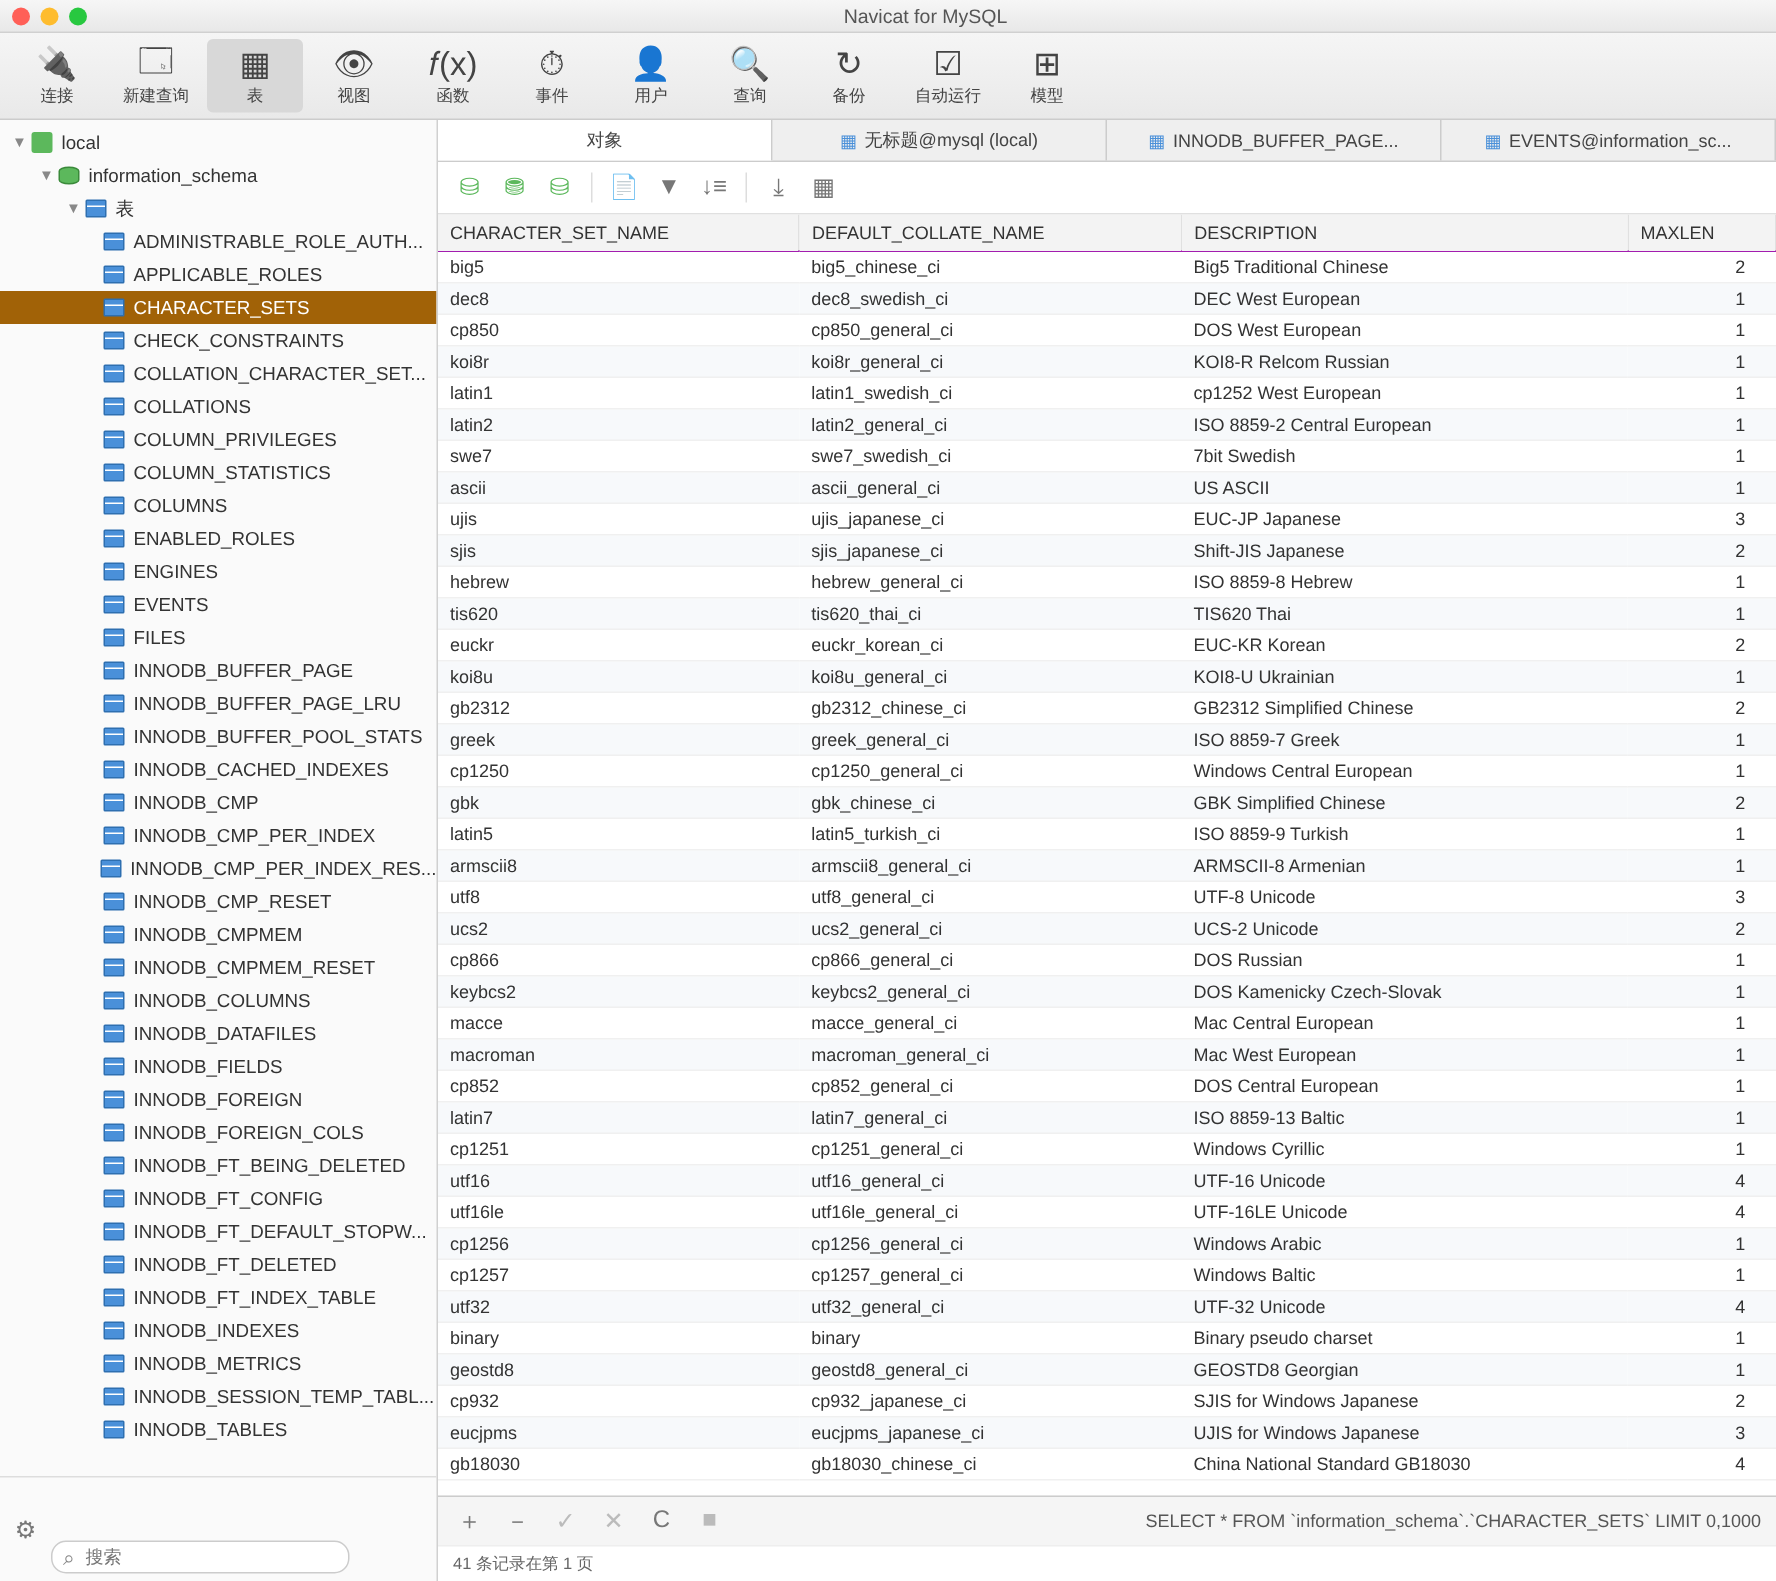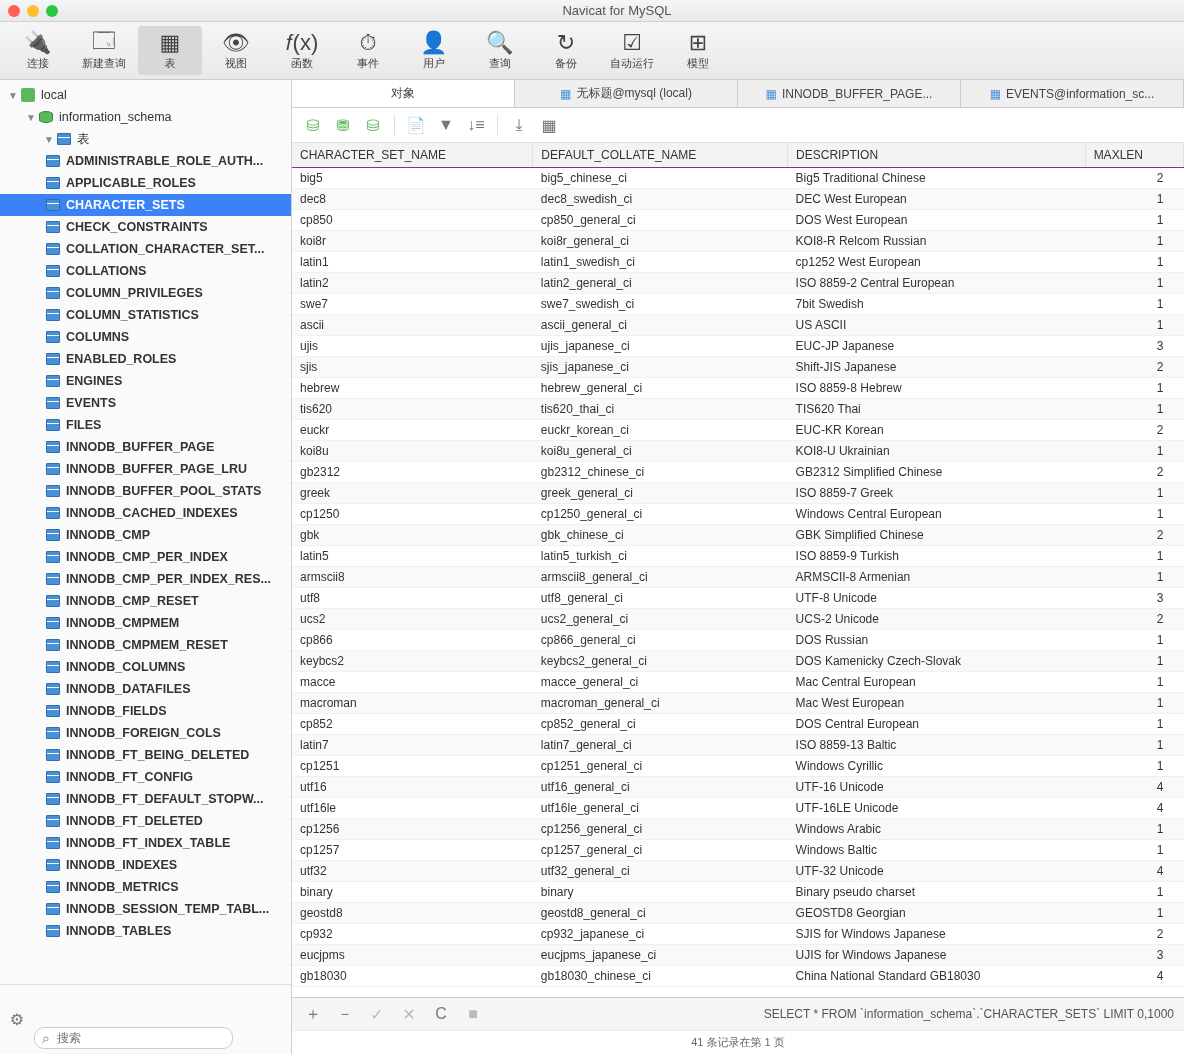--- a/index.html
+++ b/index.html
@@ -16,22 +16,22 @@
 .tool .ico { width: 32px; height: 26px; display: flex; align-items: center; justify-content: center; font-size: 22px; }
 .body { display: flex; flex: 1; min-height: 0; }
 .sidebar { width: 292px; background: #fafafa; border-right: 1px solid #d0d0d0; display: flex; flex-direction: column; }
 .tree { flex: 1; overflow-y: auto; padding-top: 4px; font-size: 12.5px; }
 .node { display: flex; align-items: center; height: 22px; padding-left: 8px; cursor: pointer; white-space: nowrap; overflow: hidden; text-overflow: ellipsis; }
 .node .arrow { width: 12px; color: #888; font-size: 10px; }
 .node .nicon { width: 16px; height: 16px; margin-right: 5px; display: inline-flex; align-items: center; justify-content: center; }
 .node.l1 { padding-left: 8px; font-weight: 500; }
 .node.l2 { padding-left: 26px; }
 .node.l3 { padding-left: 44px; }
-.node.l4 { padding-left: 33px; font-weight: bold; }
-.node.l4.sel { background: #3b82f6; color: #fff; }
+.node.l4 { padding-left: 56px; }
+.node.l4.sel { background: #a16207; color: #fff; }
 .tbl-icon { width: 14px; height: 12px; background: #4a90d9; border: 1px solid #2e6fb0; border-radius: 1px; position: relative; }
 .tbl-icon::before { content:""; position:absolute; top:3px; left:0; right:0; height:1px; background:#fff; }
 .db-icon { width:14px; height:12px; border-radius:7px/3px; background:#5cb85c; border:1px solid #3a8a3a; }
 .conn-icon { width:14px; height:14px; background:#5cb85c; border-radius:2px; }
 .sidebar-footer { display: flex; align-items: center; padding: 5px 6px; border-top: 1px solid #ddd; gap: 6px; }
 .sidebar-footer input { flex:1; border:1px solid #ccc; border-radius:10px; padding:3px 20px 3px 22px; font-size:12px; background:#fff; }
 .search-wrap { position:relative; flex:1;margin-top:37px; }
 .search-wrap::before { content:"⌕"; position:absolute; left:8px; top:3px; color:#888; font-size:14px; }
 .main { flex: 1; display: flex; flex-direction: column; background: #fff; min-width:0; }
 .tabs { display: flex; background: #efefef; border-bottom: 1px solid #ccc; height: 28px; }
@@ -43,21 +43,21 @@
 .sep { width:1px; height:20px; background:#ddd; }
 .grid { flex:1; overflow:auto; }
 .grid table { width:100%; border-collapse:collapse; font-size:12px; }
 .grid th { text-align:left; padding:5px 8px; background:#f3f3f3; border-bottom:1px solid #a21caf; border-right:1px solid #e0e0e0; color:#333; font-weight:500; position:sticky; top:0; }
 .grid td { padding:3px 8px; border-bottom:1px solid #f0f0f0; color:#333; }
 .grid tbody tr:nth-child(even) { background:#f7f9fb; }
 .grid td.num { text-align:right; padding-right:20px; }
 .statusbar { display:flex; align-items:center; padding:5px 10px; border-top:1px solid #ccc; background:#f5f5f5; font-size:12px; color:#555; gap:10px; }
 .statusbar .left { display:flex; gap:10px; }
 .statusbar .mid { flex:1; text-align:right; }
-.pager { border-top:1px solid #eee; padding:4px 10px; text-align:center; color:#666; font-size:11px; }
+.pager { border-top:1px solid #eee; padding:4px 10px; text-align:left; color:#666; font-size:11px; }
 </style>
 </head>
 <body>
 
 <div class="window">
   <div class="titlebar">
     <div class="traffic">
       <div class="dot red"></div>
       <div class="dot yellow"></div>
       <div class="dot green"></div>
@@ -195,20 +195,23 @@
             </span>INNODB_CMPMEM_RESET</div>
           <div class="node l4"><span class="arrow"></span><span class="nicon">
               <span class="tbl-icon"></span>
             </span>INNODB_COLUMNS</div>
           <div class="node l4"><span class="arrow"></span><span class="nicon">
               <span class="tbl-icon"></span>
             </span>INNODB_DATAFILES</div>
           <div class="node l4"><span class="arrow"></span><span class="nicon">
               <span class="tbl-icon"></span>
             </span>INNODB_FIELDS</div>
+          <div class="node l4"><span class="arrow"></span><span class="nicon">
+              <span class="tbl-icon"></span>
+            </span>INNODB_FOREIGN</div>
           <div class="node l4"><span class="arrow"></span><span class="nicon">
               <span class="tbl-icon"></span>
             </span>INNODB_FOREIGN_COLS</div>
           <div class="node l4"><span class="arrow"></span><span class="nicon">
               <span class="tbl-icon"></span>
             </span>INNODB_FT_BEING_DELETED</div>
           <div class="node l4"><span class="arrow"></span><span class="nicon">
               <span class="tbl-icon"></span>
             </span>INNODB_FT_CONFIG</div>
           <div class="node l4"><span class="arrow"></span><span class="nicon">

